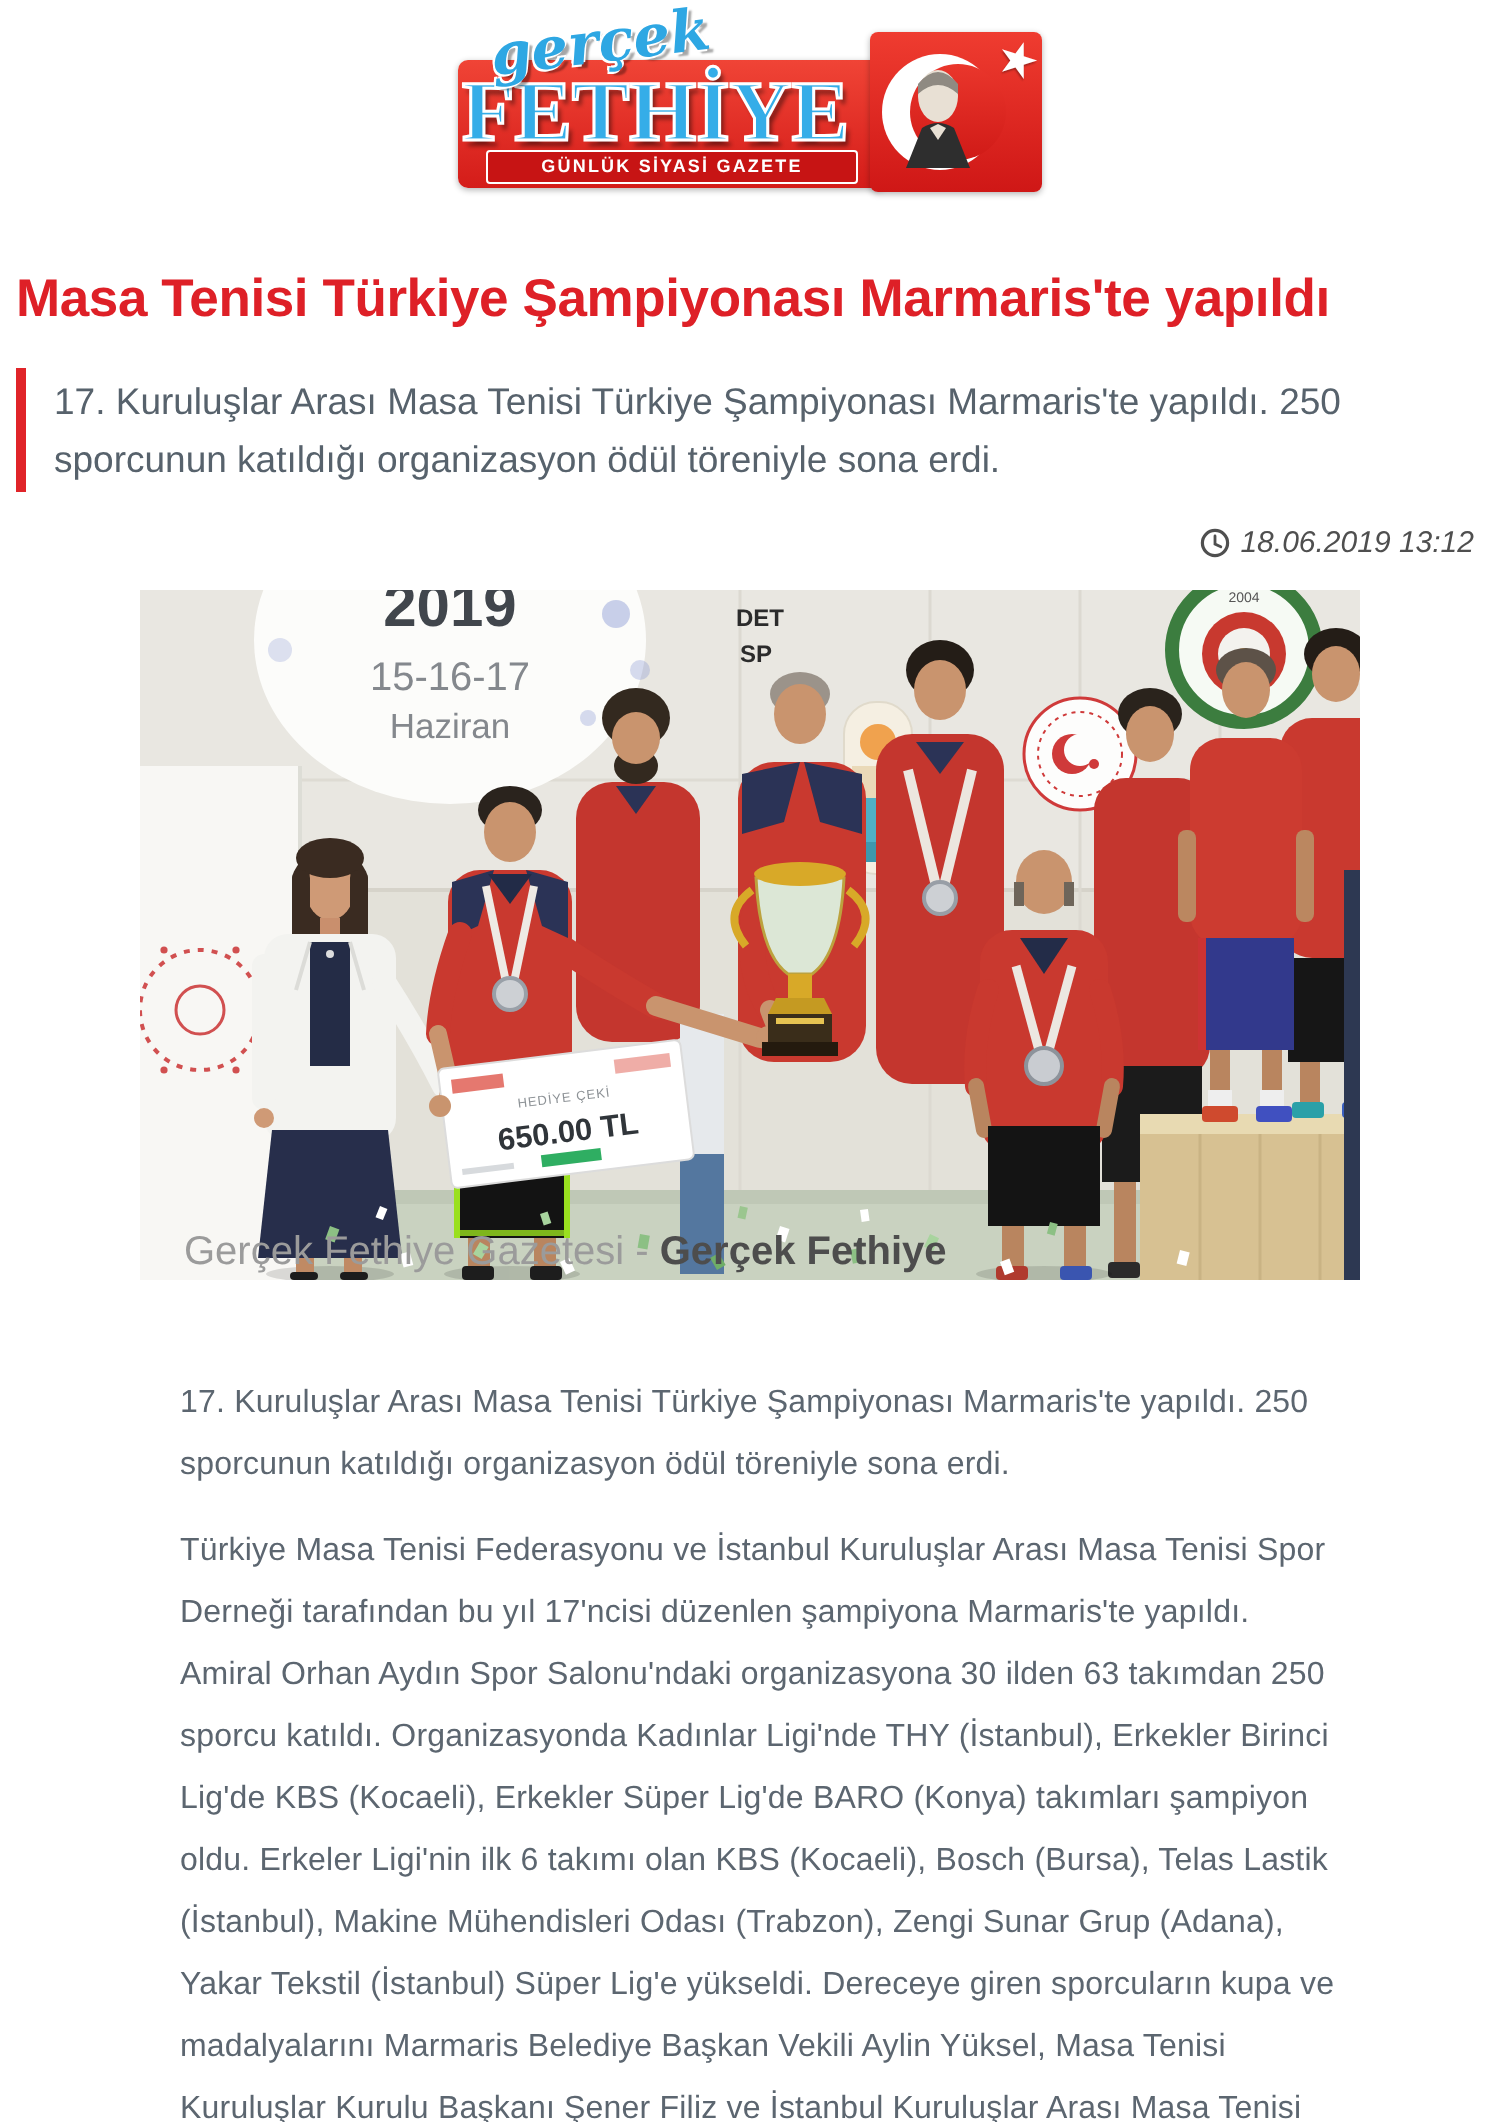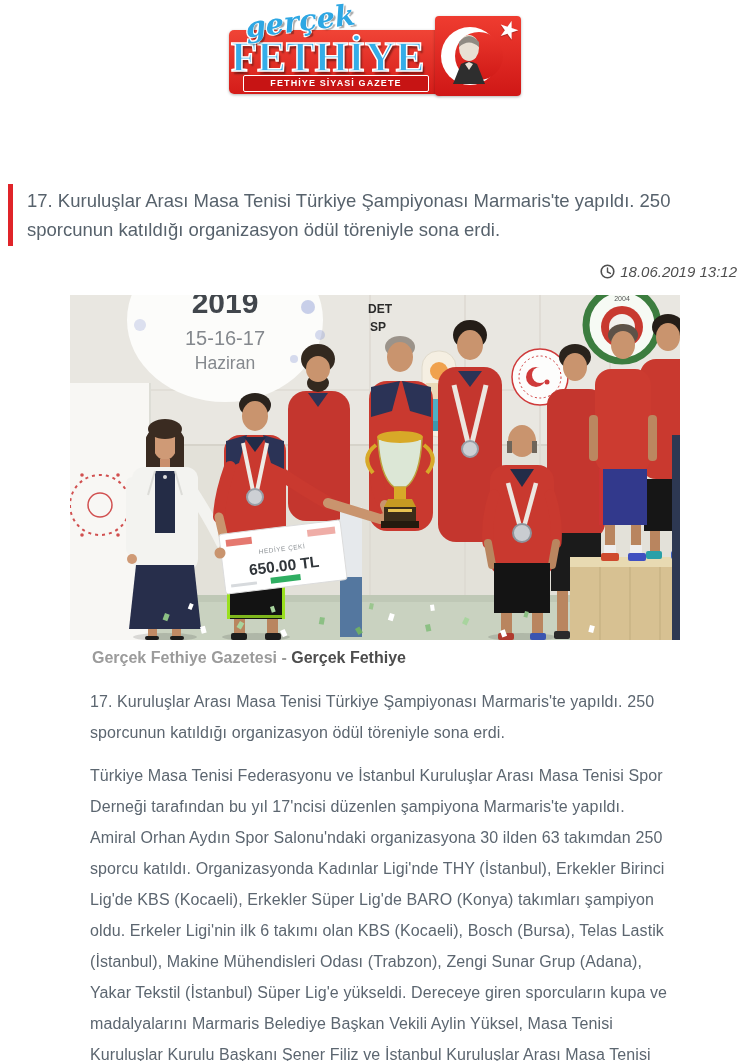--- a/index.html
+++ b/index.html
@@ -39,21 +39,21 @@
   .title{position:absolute;left:8px;top:134px;width:736px;margin:0;
          font-size:26.5px;line-height:1.15;font-weight:bold;color:#de2027;letter-spacing:-.2px;}
   .lead{position:absolute;left:8px;top:184px;width:726px;box-sizing:border-box;
         border-left:5px solid #e02429;padding:2px 0 2px 14px;
         font-size:18.5px;line-height:29px;color:#57626c;}
   .date-row{position:absolute;top:263px;right:13px;display:flex;align-items:center;gap:5px;
             color:#4f4f4f;font-size:15px;font-style:italic;}
   .photo{position:absolute;left:70px;top:295px;width:610px;height:345px;margin:0;
          background:#b91c1c;overflow:hidden;}
   .photo svg{display:block;font-family:"Liberation Sans",sans-serif;}
-  .caption{position:absolute;left:92px;top:649px;font-size:16px;color:#9b9b9b;font-weight:bold;}
+  .caption{position:absolute;left:92px;top:615px;font-size:20px;color:#9b9b9b;}
   .caption b{color:#4d4d4d;}
   .para{position:absolute;left:90px;width:584px;font-size:16px;line-height:31px;
         color:#5c6670;letter-spacing:.1px;margin:0;}
   .p1{top:686px;}
   .p2{top:760px;}
 </style>
 </head>
 <body>
 
 <div class="page">
@@ -69,24 +69,25 @@
             <path d="M6,56 L14,36 Q22,31 30,36 L38,56 Z" fill="#2e2e2e"></path>
             <polygon points="18,36 22,42 26,36 22,34" fill="#e8e0d4"></polygon>
             <ellipse cx="22" cy="20" rx="10" ry="13" fill="#e8e0d4"></ellipse>
             <path d="M12,14 Q22,2 32,14 L32,19 Q22,10 12,19 Z" fill="#8f8a82"></path>
           </svg>
         </div>
         <div class="flag-star">★</div>
       </div>
       <div class="logo-script">gerçek</div>
       <div class="logo-main">FETHİYE</div>
-      <div class="logo-tagline">FETHİYE SİYASİ GAZETE</div>
+      <div class="logo-tagline">GÜNLÜK SİYASİ GAZETE</div>
     </div>
   </div>
 
+  <h1 class="title">Masa Tenisi Türkiye Şampiyonası Marmaris'te yapıldı</h1>
 
   <div class="lead">17. Kuruluşlar Arası Masa Tenisi Türkiye Şampiyonası Marmaris'te yapıldı. 250 sporcunun katıldığı organizasyon ödül töreniyle sona erdi.</div>
 
   <div class="date-row">
     <svg width="15" height="15" viewBox="0 0 15 15">
       <circle cx="7.5" cy="7.5" r="6.3" fill="none" stroke="#4f4f4f" stroke-width="1.6"></circle>
       <path d="M7.5 4 L7.5 8 L10.4 9.4" fill="none" stroke="#4f4f4f" stroke-width="1.4" stroke-linecap="round"></path>
     </svg>
     <span>18.06.2019 13:12</span>
   </div>

